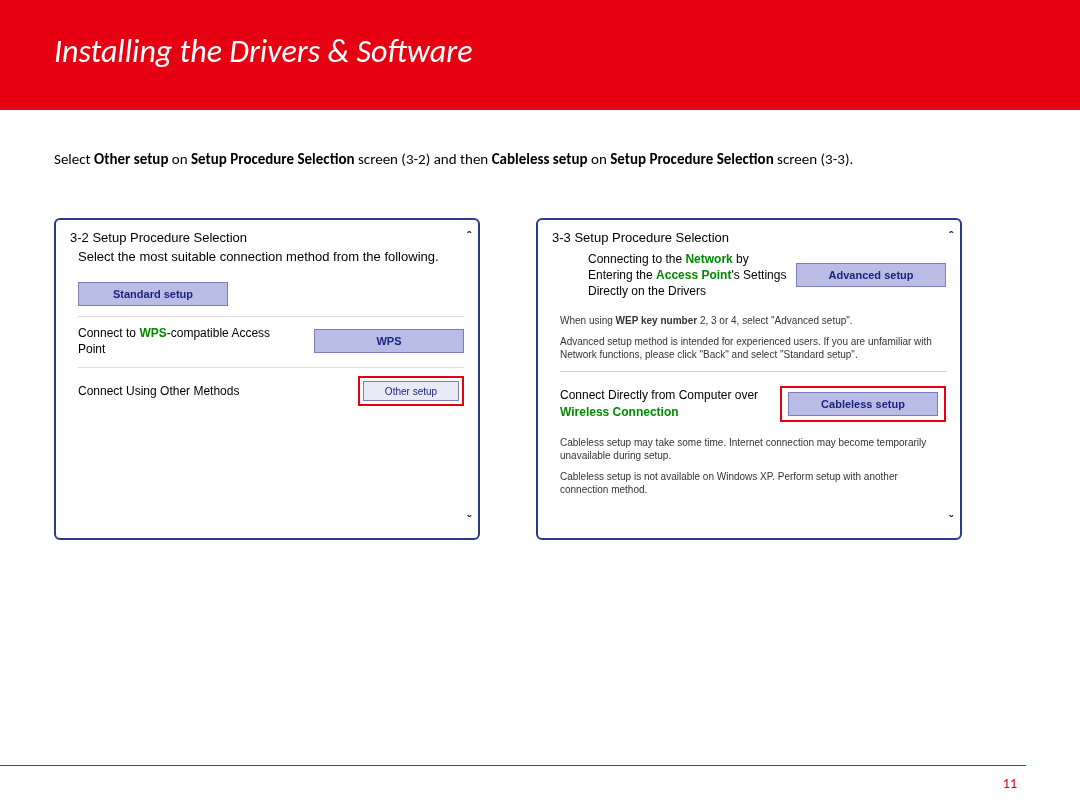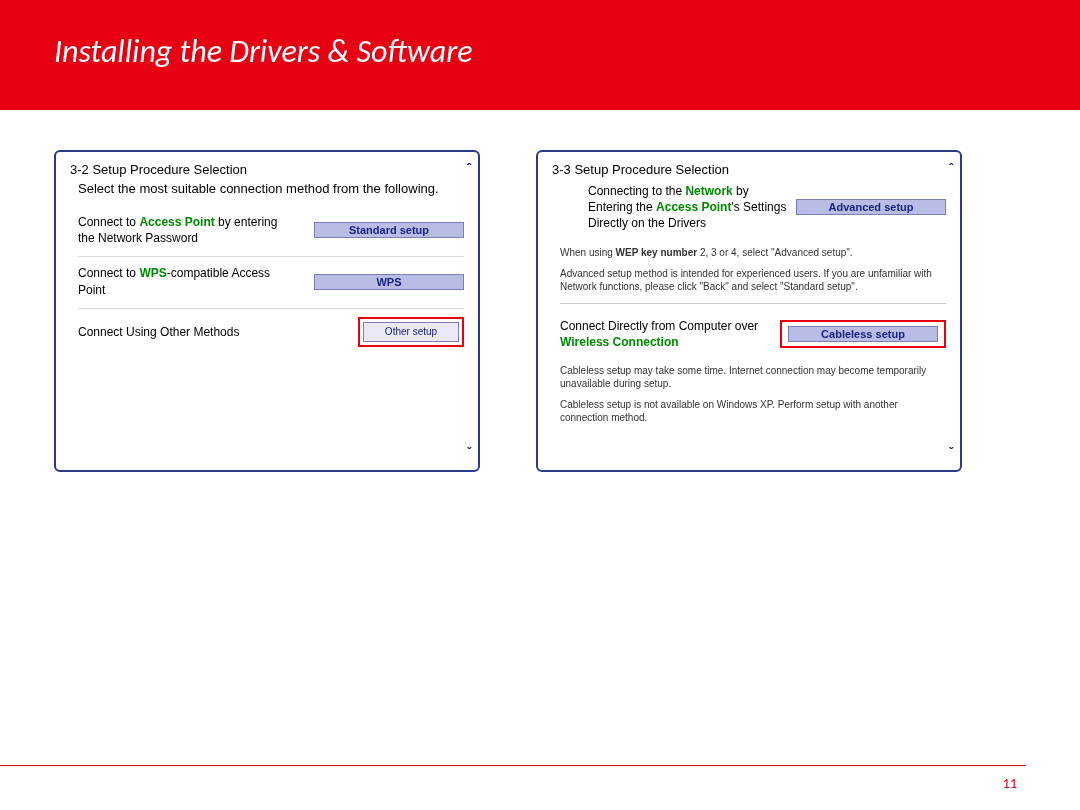--- a/index.html
+++ b/index.html
@@ -69,21 +69,21 @@
   }
   .option-row:last-of-type { border-bottom: none; }
   .option-label {
     font-size: 12px;
     line-height: 1.35;
     max-width: 200px;
   }
   .option-label .green { color: #008a00; font-weight: bold; }
   .btn {
     width: 150px;
-    height: 16px;
+    height: 24px;
     background: #b9bde6;
     border: 1px solid #7a7fb8;
     color: #1a237e;
     font-size: 11px;
     font-weight: bold;
     font-family: Arial, sans-serif;
     display: flex;
     align-items: center;
     justify-content: center;
     box-sizing: border-box;
@@ -137,34 +137,34 @@
   }
 </style>
 </head>
 <body>
 
 <div class="header">
   <h1>Installing  the Drivers &amp; Software</h1>
 </div>
 
 <div class="content">
+  <div class="instruction">
+    <span>Select  </span><b>Other setup </b><span>on </span><b>Setup Procedure Selection </b><span>screen (3-2) and then  </span><b>Cableless setup </b><span>on </span><b>Setup Procedure Selection </b><span>screen (3-3).</span>
+  </div>
 
   <div class="panels">
 
     <div class="panel">
       <span class="scroll-arrow scroll-up">ˆ</span>
       <span class="scroll-arrow scroll-down">ˇ</span>
       <div class="panel-title">3-2 Setup Procedure Selection</div>
       <div class="panel-body">
         <div class="subtitle">Select the most suitable connection method from the following.</div>
 
         <div class="option-row">
-          <div class="option-label">
-            <span>Connect to </span><span class="green">Access Point</span><span> by entering the Network Password</span>
-          </div>
           <div class="btn">Standard setup</div>
         </div>
 
         <div class="option-row">
           <div class="option-label">
             <span>Connect to </span><span class="green">WPS</span><span>-compatible Access Point</span>
           </div>
           <div class="btn">WPS</div>
         </div>
 

